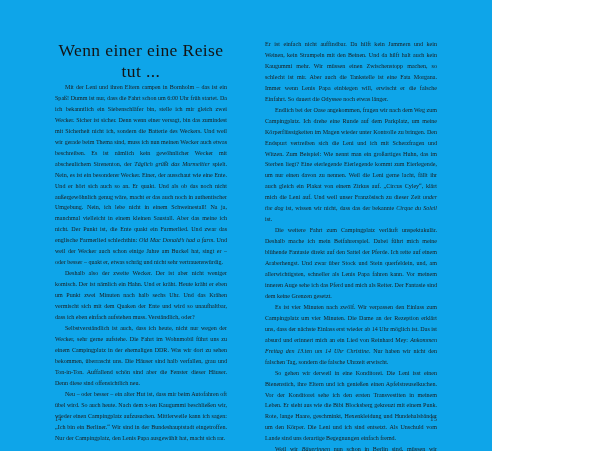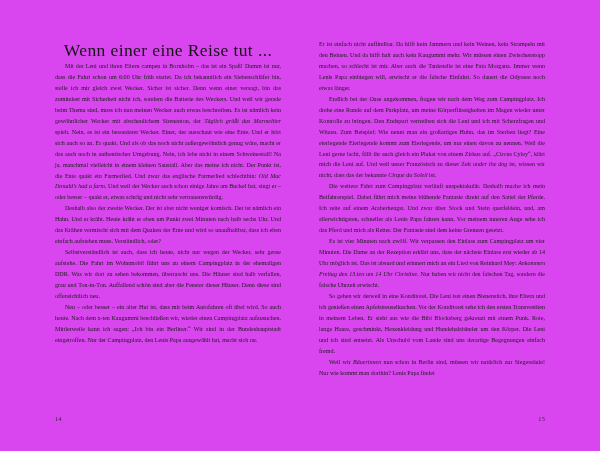--- a/index.html
+++ b/index.html
@@ -9,24 +9,24 @@
   body {
     width: 600px;
     height: 451px;
     background: #ffffff;
     font-family: "Liberation Serif", "DejaVu Serif", serif;
     color: #1a1a1a;
     overflow: hidden;
   }
   .spread {
     position: relative;
-    width: 600px;
+    width: 492px;
     height: 451px;
     display: flex;
-    background: #d946ef;
+    background: #0ea5e9;
   }
   .page {
     position: relative;
     width: 300px;
     height: 451px;
     box-sizing: border-box;
   }
   .page-left {
     padding: 0 19px 0 55px;
   }

